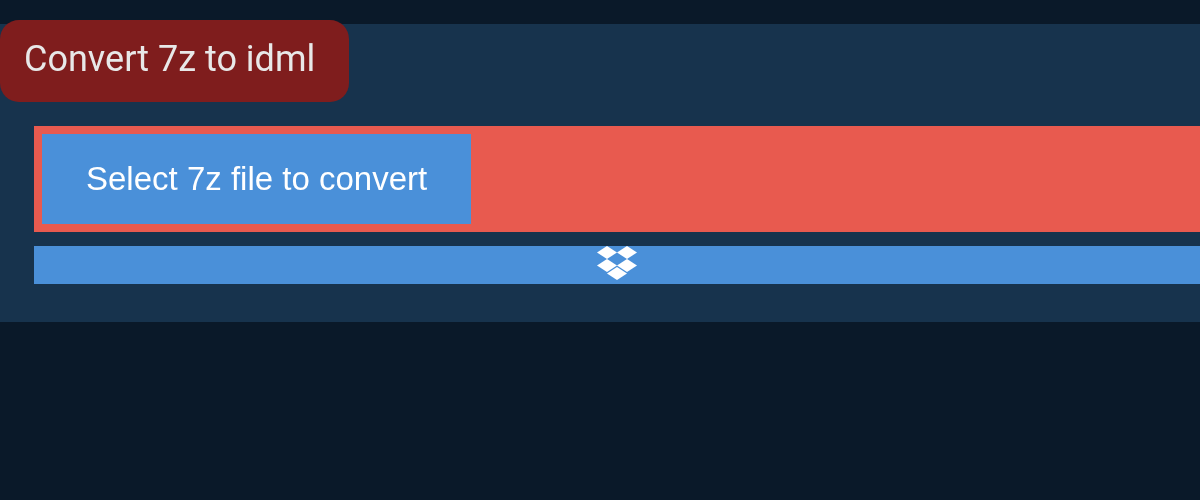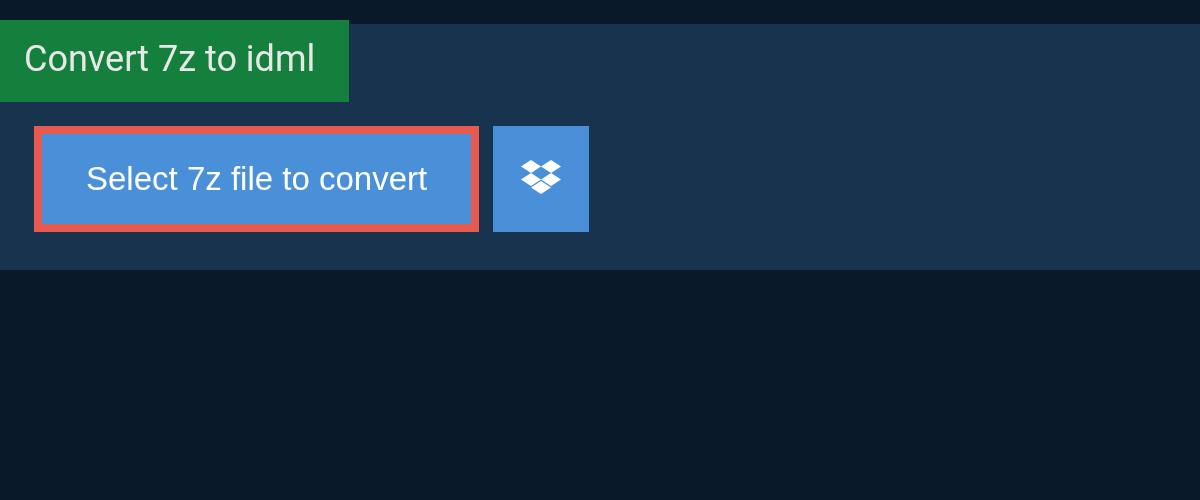--- a/index.html
+++ b/index.html
@@ -15,34 +15,36 @@
       overflow: hidden;
     }
     .main-panel {
       background: #17334d;
       margin-top: 24px;
       padding-bottom: 38px;
       position: relative;
     }
     .tab {
       display: inline-block;
-      background: #15803d;
+      background: #7f1d1d;
       color: #e8e8e8;
       font-size: 36px;
       font-weight: 400;
       padding: 18px 34px 22px 24px;
       position: relative;
       top: -4px;
+      border-radius: 19px;
     }
     .button-row {
       display: flex;
       gap: 14px;
       margin-left: 34px;
       margin-top: 20px;
       align-items: stretch;
+      flex-direction: column;
     }
     .select-button-wrapper {
       border: 8px solid #e85a4f;
       background: #e85a4f;
     }
     .select-button {
       background: #4a90d9;
       color: #ffffff;
       font-size: 33px;
       font-weight: 400;

